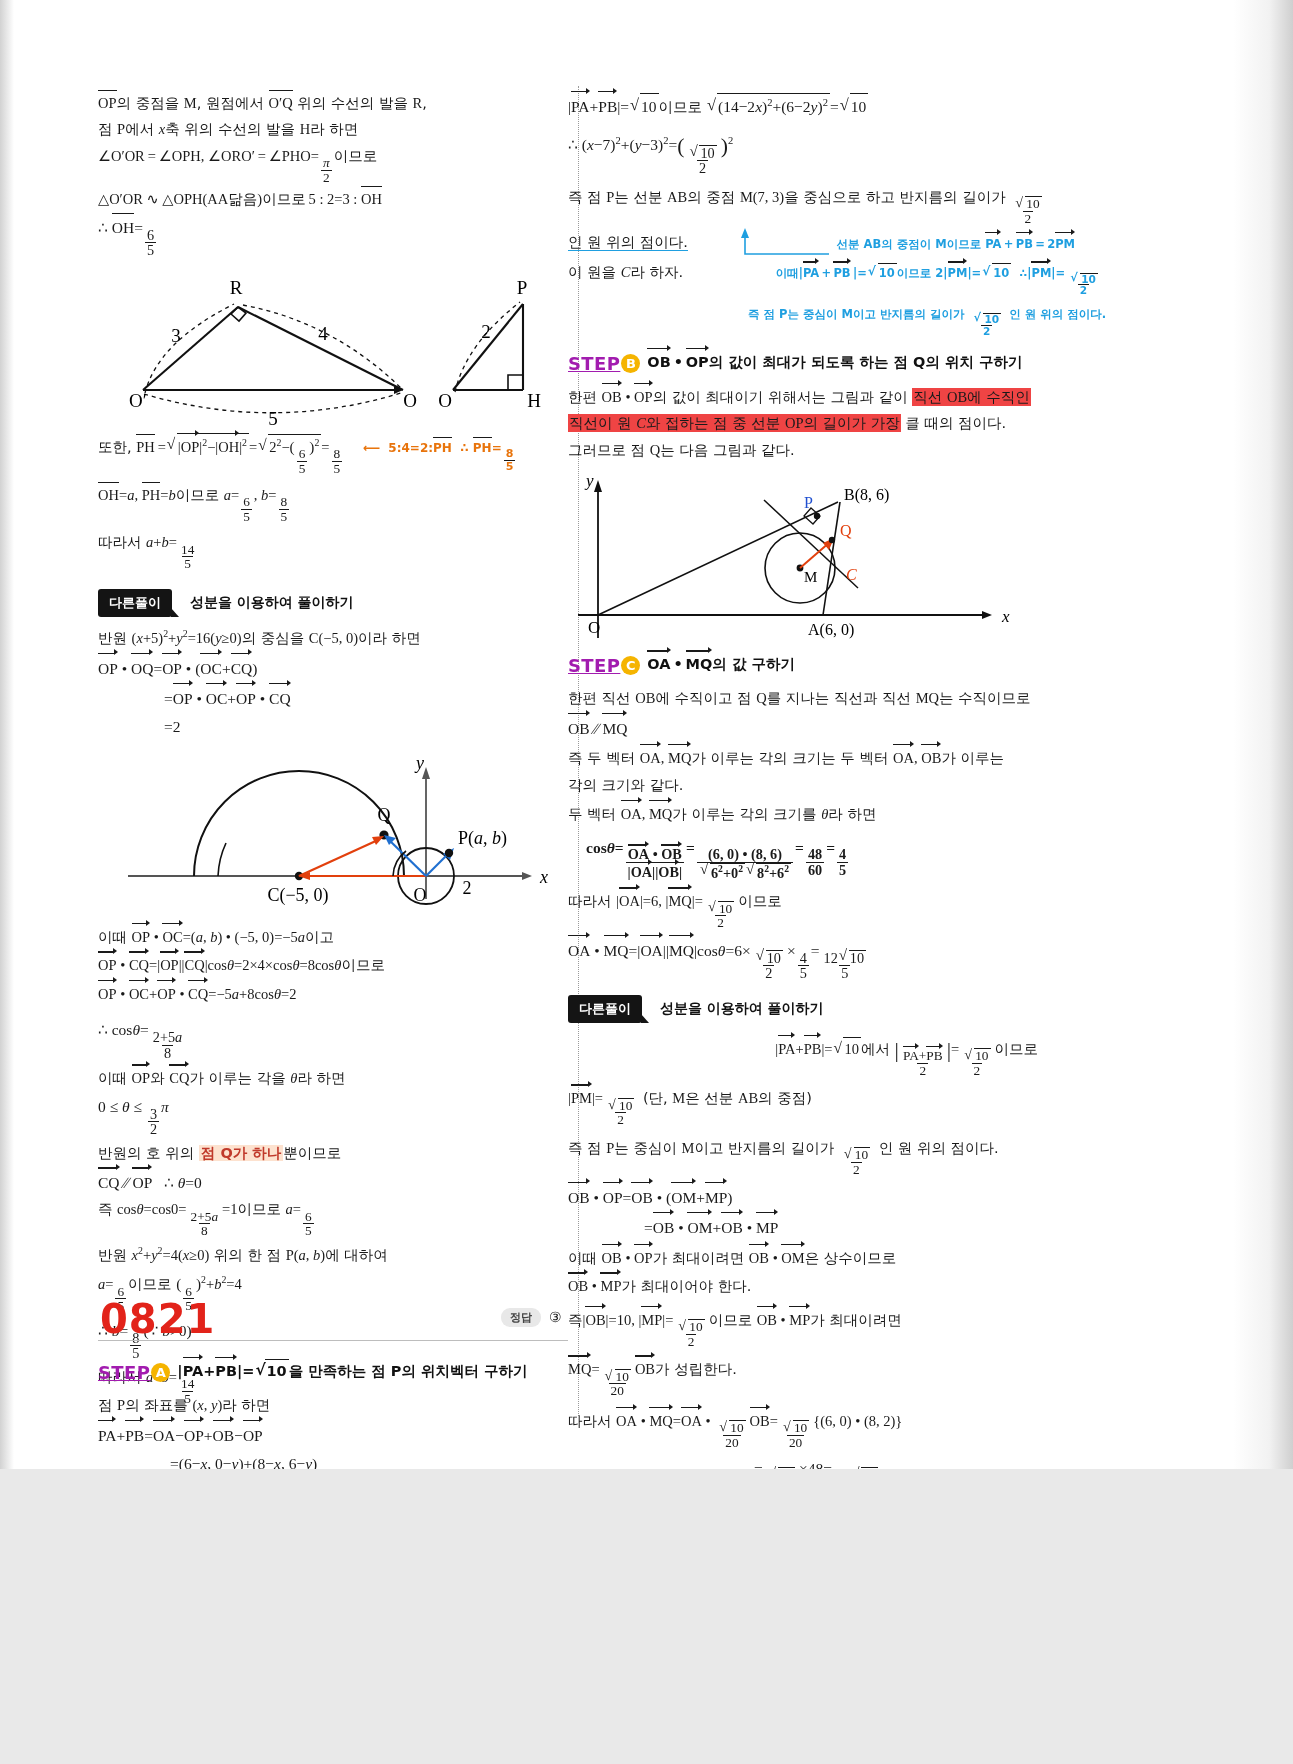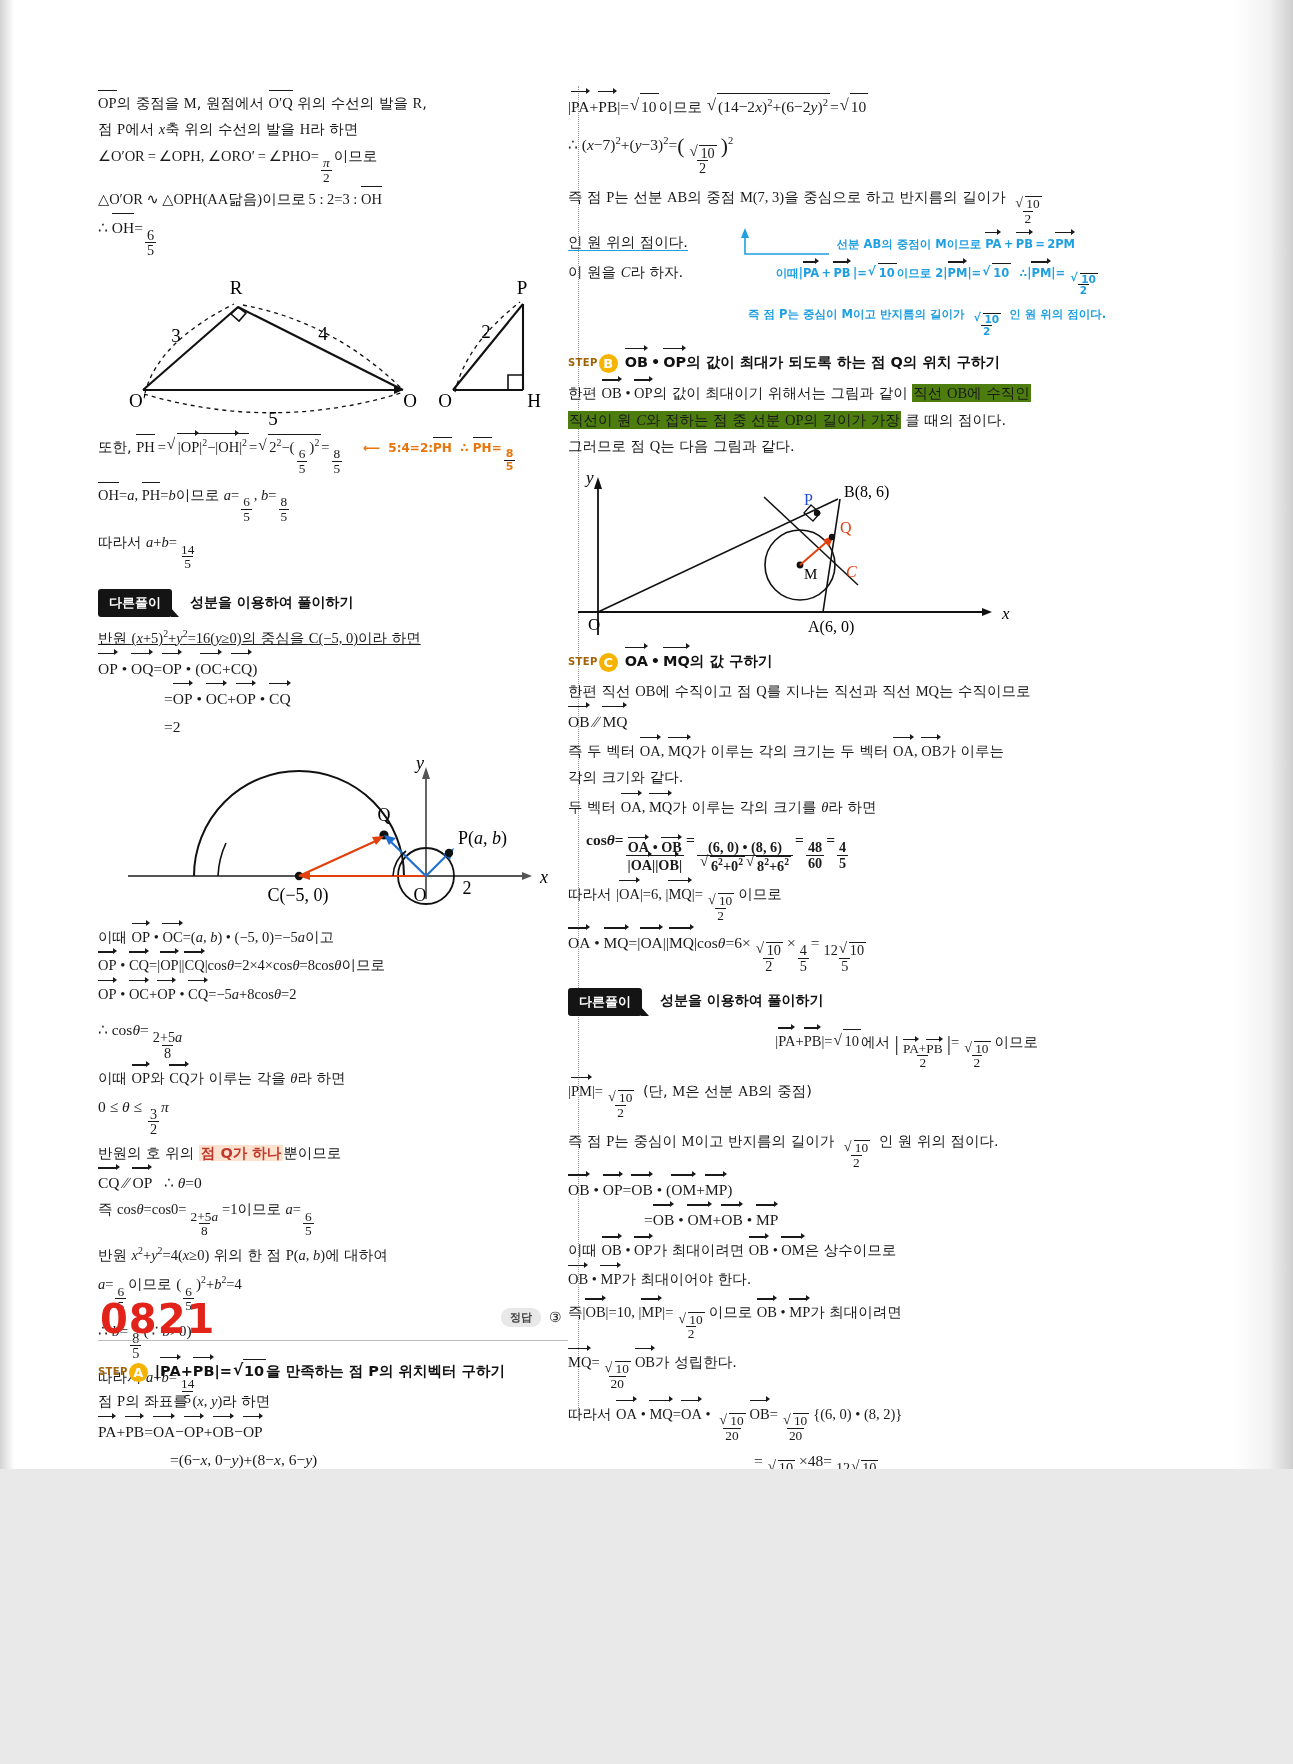--- a/index.html
+++ b/index.html
@@ -27,32 +27,32 @@
         border-left:4.5px solid #1a1a1a;border-top:3px solid transparent;border-bottom:3px solid transparent;}
   .frac{display:inline-flex;flex-direction:column;align-items:center;vertical-align:-0.48em;
         margin:0 2px;line-height:1.02;font-size:.92em;}
   .frac .num{padding:0 2px;}
   .frac .den{border-top:1.3px solid #1a1a1a;padding:0 2px;}
   .sqrt{display:inline-block;position:relative;padding-left:10px;margin-left:1px;}
   .sqrt::before{content:"\221A";position:absolute;left:0;top:-0.08em;font-size:1.06em;}
   .sqrt > .rad{border-top:1.2px solid #1a1a1a;padding:0 2px 0 1px;display:inline-block;}
   .sup{font-size:.68em;vertical-align:super;}
   .badge-step{display:inline-block;font-family:"DejaVu Sans",sans-serif;font-weight:bold;
-        font-size:10px;color:#a16207;letter-spacing:.4px;vertical-align:middle;}
+        font-size:18px;color:#a21caf;letter-spacing:.4px;vertical-align:middle;text-decoration:underline;}
   .badge-cir{display:inline-block;width:19px;height:19px;border-radius:50%;background:#f5b400;
         color:#fff;font-family:"DejaVu Sans",sans-serif;font-size:13px;font-weight:bold;
         text-align:center;line-height:19px;margin:0 7px 0 1px;vertical-align:middle;}
   .step-title{font-family:"DejaVu Sans",sans-serif;font-weight:bold;font-size:14.5px;color:#111;}
   .badge-dark{display:inline-block;background:#141414;color:#fff;font-family:"DejaVu Sans",sans-serif;
         font-weight:bold;font-size:13px;padding:3px 11px 4px 11px;border-radius:3px;
         position:relative;vertical-align:middle;}
   .badge-dark::after{content:"";position:absolute;right:-7px;bottom:0;
         border-left:8px solid #141414;border-top:9px solid transparent;}
   .dp-label{font-family:"DejaVu Sans",sans-serif;font-weight:bold;font-size:14px;color:#111;margin-left:14px;}
-  .hl{background:#4d7c0f;padding:1px 1px;}
+  .hl{background:#ef4444;padding:1px 1px;}
   .hl-pink{background:#fde2cf;padding:0 2px;color:#c0392b;font-weight:bold;}
   .note-or{color:#e8740c;font-family:"DejaVu Sans",sans-serif;font-weight:bold;font-size:12px;}
   .note-bl{color:#1f9fe0;font-family:"DejaVu Sans",sans-serif;font-weight:bold;font-size:11.5px;
         white-space:nowrap;}
   .uline-bl{border-bottom:1.6px solid #1f9fe0;}
   .qnum{position:absolute;left:100px;top:1296px;color:#e2231a;font-family:"DejaVu Sans",sans-serif;
         font-weight:bold;font-size:40px;letter-spacing:1px;}
   .ans-pill{position:absolute;left:501px;top:1308px;display:flex;align-items:center;}
   .ans-pill .pill{background:#e8e8e8;color:#444;border-radius:9px;font-family:"DejaVu Sans",sans-serif;
         font-size:11px;font-weight:bold;padding:2px 9px;}
@@ -153,21 +153,21 @@
           <span class="num">14</span>
           <span class="den">5</span>
         </span>
     </div>
 
     <div style="margin-top:18px;">
       <span class="badge-dark">다른풀이</span>
       <span class="dp-label">성분을 이용하여 풀이하기</span>
     </div>
 
-    <div class="ln kr" style="margin-top:9px;text-decoration:underline;">
+    <div class="ln kr" style="margin-top:9px;">
       반원 <span class="mr">(</span><span class="mi">x</span><span class="mr">+5)<span class="sup">2</span>+</span><span class="mi">y</span><span class="mr"><span class="sup">2</span>=16(</span><span class="mi">y</span><span class="mr">≥0)</span>의 중심을 <span class="mr">C(−5, 0)</span>이라 하면
     </div>
     <div class="ln mr">
       <span class="vec">OP</span> • <span class="vec">OQ</span>=<span class="vec">OP</span> • (<span class="vec">OC</span>+<span class="vec">CQ</span>)
     </div>
     <div class="ln mr" style="padding-left:66px;">
       =<span class="vec">OP</span> • <span class="vec">OC</span>+<span class="vec">OP</span> • <span class="vec">CQ</span>
     </div>
     <div class="ln mr" style="padding-left:66px;">=2</div>
 

